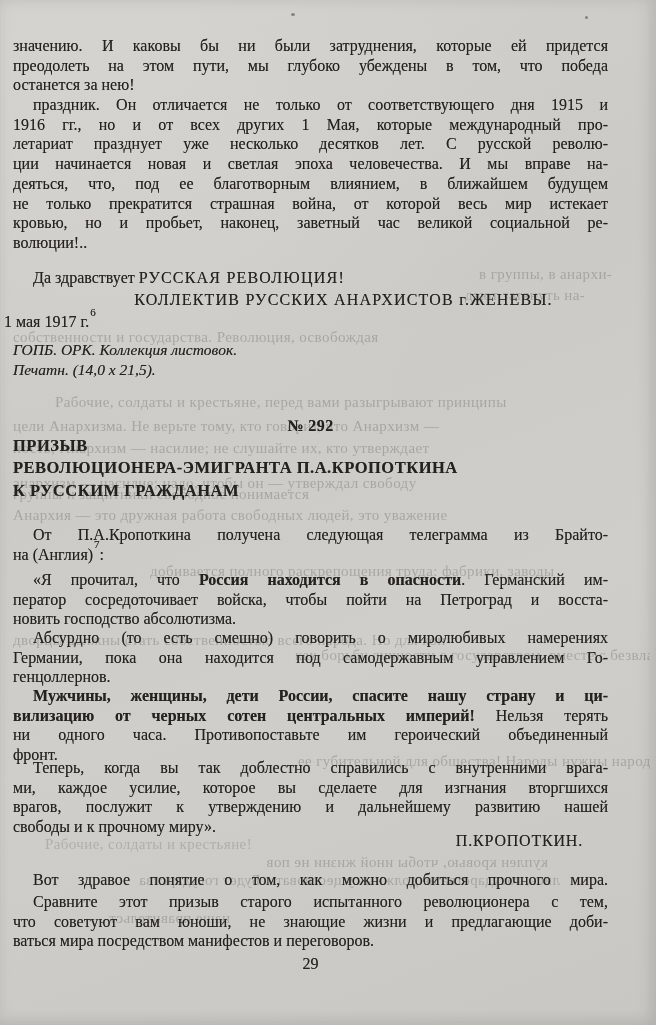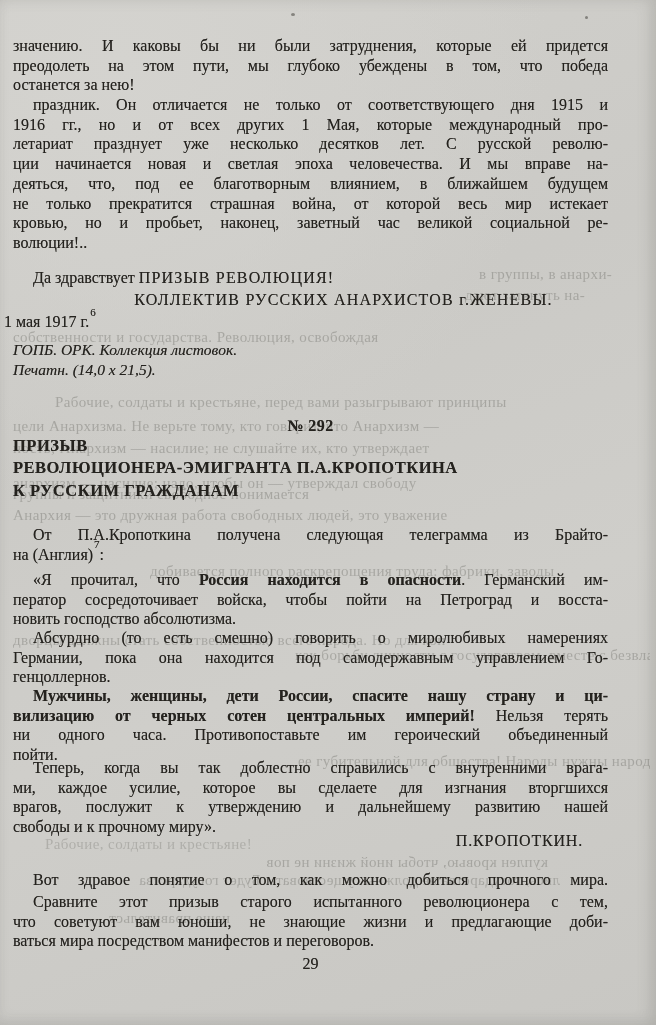--- a/index.html
+++ b/index.html
@@ -108,21 +108,21 @@
       <div class="ln j">1916 гг., но и от всех других 1 Мая, которые международный про-</div>
       <div class="ln j">летариат празднует уже несколько десятков лет. С русской револю-</div>
       <div class="ln j">ции начинается новая и светлая эпоха человечества. И мы вправе на-</div>
       <div class="ln j">деяться, что, под ее благотворным влиянием, в ближайшем будущем</div>
       <div class="ln j">не только прекратится страшная война, от которой весь мир истекает</div>
       <div class="ln j">кровью, но и пробьет, наконец, заветный час великой социальной ре-</div>
       <div class="ln">волюции!..</div>
     </section>
 
   <section class="blk ind" id="s-slogan">
-      <div class="ln">Да здравствует <span class="caps">ПРИЗЫВ РЕВОЛЮЦИЯ!</span></div>
+      <div class="ln">Да здравствует <span class="caps">РУССКАЯ РЕВОЛЮЦИЯ!</span></div>
     </section>
 
   <section class="blk ctr" id="s-collective">КОЛЛЕКТИВ РУССКИХ АНАРХИСТОВ г.ЖЕНЕВЫ.</section>
 
   <section class="blk" id="s-date">
       <div class="ln">1 мая 1917 г.<sup class="fn">6</sup></div>
     </section>
 
   <section class="blk rgt" id="s-source">
     <div class="ln">ГОПБ. ОРК. Коллекция листовок.</div>
@@ -151,21 +151,21 @@
   <section class="blk jpara ind" id="s-q2">
       <div class="ln j">Абсурдно (то есть смешно) говорить о миролюбивых намерениях</div>
       <div class="ln j">Германии, пока она находится под самодержавным управлением Го-</div>
       <div class="ln">генцоллернов.</div>
     </section>
 
   <section class="blk jpara ind" id="s-q3">
       <div class="ln j"><span class="b">Мужчины, женщины, дети России, спасите нашу страну и ци-</span></div>
       <div class="ln j"><span class="b">вилизацию от черных сотен центральных империй!</span> Нельзя терять</div>
       <div class="ln j">ни одного часа. Противопоставьте им героический объединенный</div>
-      <div class="ln">пойти.</div>
+      <div class="ln">фронт.</div>
     </section>
 
   <section class="blk jpara ind" id="s-q4">
       <div class="ln j">Теперь, когда вы так доблестно справились с внутренними врага-</div>
       <div class="ln j">ми, каждое усилие, которое вы сделаете для изгнания вторгшихся</div>
       <div class="ln j">врагов, послужит к утверждению и дальнейшему развитию нашей</div>
       <div class="ln">свободы и к прочному миру».</div>
     </section>
 
   <section class="blk rgt" id="s-krop">П.КРОПОТКИН.</section>

